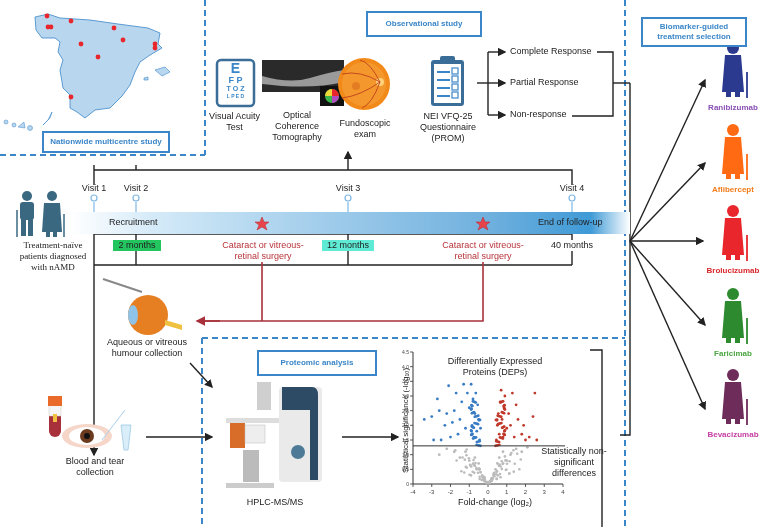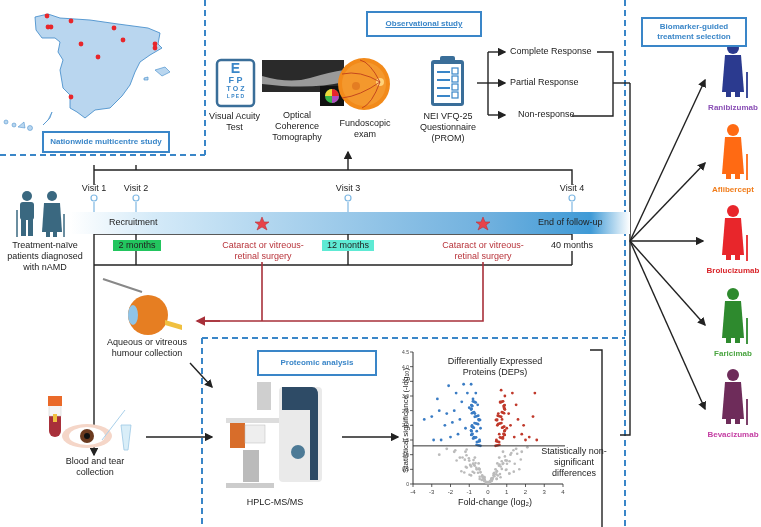--- a/index.html
+++ b/index.html
@@ -247,41 +247,41 @@
     <g>
       <circle cx="733" cy="375" r="6" fill="#6e2c5a"></circle>
       <path d="M725,382 L741,382 L744,419 L722,419 z" fill="#6e2c5a"></path>
       <rect x="726" y="419" width="5" height="5" fill="#6e2c5a"></rect>
       <rect x="735" y="419" width="5" height="5" fill="#6e2c5a"></rect>
       <line x1="747" y1="399" x2="747" y2="425" stroke="#6e2c5a" stroke-width="1.8"></line>
     </g>
   </svg>
 
 <div class="boxlabel" style="left:42px;top:131px;width:124px;height:18px;">Nationwide multicentre study</div>
-<div class="boxlabel" style="left:366px;top:11px;width:112px;height:22px;text-decoration:underline;">Observational study</div>
+<div class="boxlabel" style="left:366px;top:11px;width:112px;height:22px;">Observational study</div>
 <div class="boxlabel" style="left:641px;top:17px;width:102px;height:26px;">Biomarker-guided treatment selection</div>
 <div class="boxlabel" style="left:257px;top:350px;width:116px;height:22px;">Proteomic analysis</div>
 
 <div class="abs" style="left:217px;top:61px;width:37px;text-align:center;color:#3a86c8;font-weight:bold;">
   <div style="font-size:14px;line-height:14px;">E</div>
   <div style="font-size:9px;line-height:10px;">F P</div>
   <div style="font-size:7px;line-height:8px;">T O Z</div>
   <div style="font-size:5px;line-height:7px;">L P E D</div>
 </div>
 
 <div class="abs t" style="left:207px;top:111px;width:55px;">Visual Acuity Test</div>
 <div class="abs t" style="left:262px;top:110px;width:70px;">Optical Coherence Tomography</div>
 <div class="abs t" style="left:335px;top:118px;width:60px;">Fundoscopic exam</div>
 <div class="abs t" style="left:412px;top:111px;width:72px;">NEI VFQ-25 Questionnaire (PROM)</div>
 
 <div class="abs t" style="left:510px;top:46px;text-align:left;">Complete Response</div>
 <div class="abs t" style="left:510px;top:77px;text-align:left;">Partial Response</div>
-<div class="abs t" style="left:510px;top:109px;text-align:left;margin-left:8px;">Non-response</div>
-
-<div class="abs t" style="left:4px;top:240px;width:82px;">Treatment-naïve patients diagnosed with nAMD</div>
+<div class="abs t" style="left:510px;top:109px;text-align:left;">Non-response</div>
+
+<div class="abs t" style="left:12px;top:240px;width:82px;font-family:Liberation Serif, serif;">Treatment-naïve patients diagnosed with nAMD</div>
 
 <div class="abs t" style="left:79px;top:183px;width:30px;">Visit 1</div>
 <div class="abs t" style="left:121px;top:183px;width:30px;">Visit 2</div>
 <div class="abs t" style="left:333px;top:183px;width:30px;">Visit 3</div>
 <div class="abs t" style="left:557px;top:183px;width:30px;">Visit 4</div>
 <div class="abs t" style="left:68px;top:217px;text-align:left;margin-left:41px;">Recruitment</div>
 <div class="abs t" style="left:538px;top:217px;text-align:left;">End of follow-up</div>
 <div class="abs t" style="left:113px;top:240px;width:48px;background:#22c55e;">2 months</div>
 <div class="abs t" style="left:322px;top:240px;width:52px;background:#5eead4;">12 months</div>
 <div class="abs t" style="left:546px;top:240px;width:52px;background:#fff;">40 months</div>

